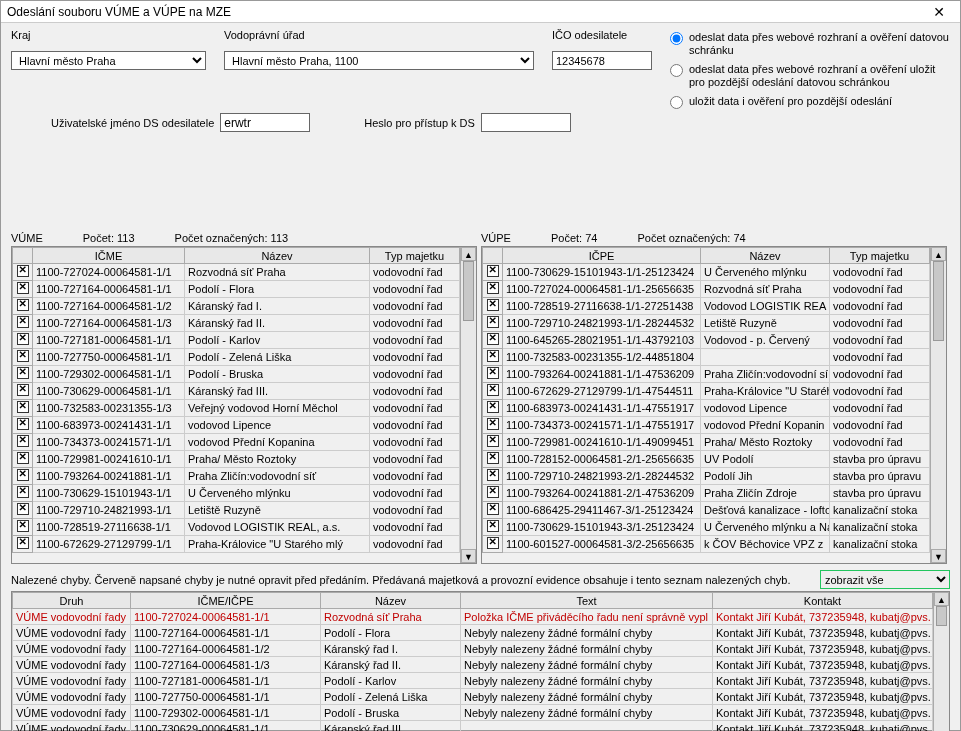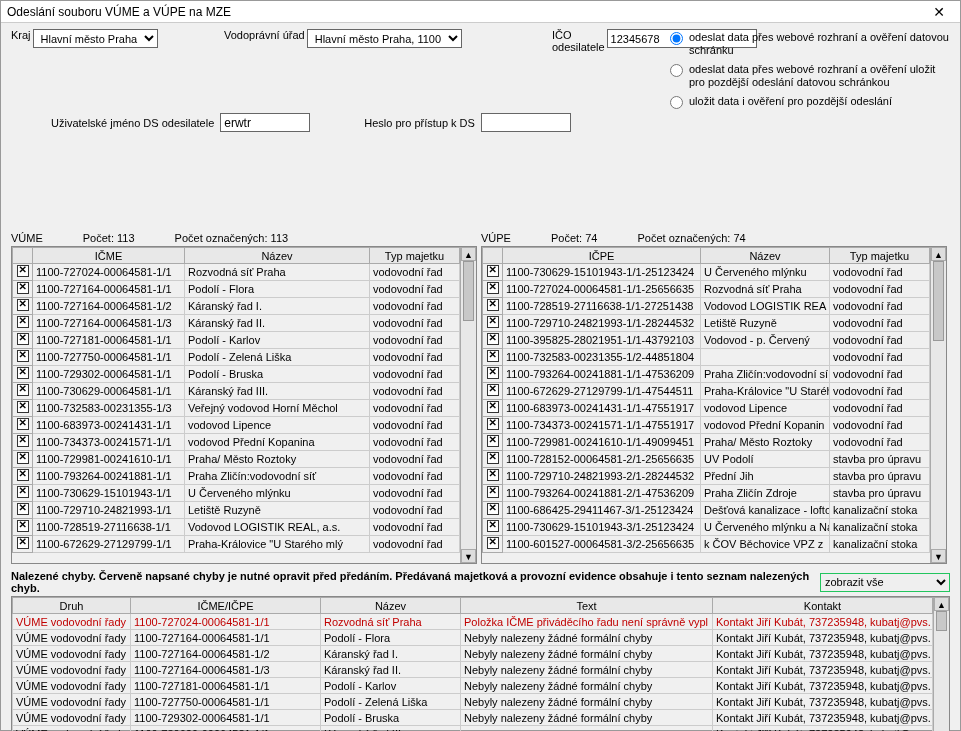--- a/index.html
+++ b/index.html
@@ -3,21 +3,21 @@
 <meta charset="utf-8">
 <style>
 * { box-sizing: border-box; margin: 0; padding: 0; }
 body { font-family: "Segoe UI", Tahoma, Arial, sans-serif; font-size: 11px; background: #f0f0f0; width: 961px; height: 731px; overflow: hidden; }
 .window { width: 961px; height: 731px; background: #f0f0f0; border: 1px solid #999; position: relative; }
 .titlebar { height: 22px; background: #fff; border-bottom: 1px solid #ccc; display: flex; align-items: center; padding: 0 6px; font-size: 12px; }
 .titlebar .title { flex: 1; }
 .titlebar .close { width: 30px; text-align: center; cursor: pointer; font-size: 14px; }
 .content { padding: 6px 10px; }
 .row1 { display: flex; gap: 18px; margin-bottom: 4px; }
-.field { display: flex; flex-direction: row; gap: 2px; }
+.field { display: flex; flex-direction: column; gap: 10px; }
 .field label { font-size: 11px; color: #000; }
 .field select, .field input[type=text] { font-size: 11px; border: 1px solid #666; padding: 1px 3px; height: 19px; background: #fff; }
 .radio-group { display: flex; flex-direction: column; gap: 6px; font-size: 11px; padding-top: 2px; }
 .radio-group label { display: flex; gap: 6px; align-items: flex-start; line-height: 13px; }
 .radio-group input { margin-top: 1px; }
 .row2 { display: flex; gap: 14px; margin-top: 4px; margin-bottom: 4px; align-items: center; }
 .row2 .pair { display: flex; gap: 6px; align-items: center; margin-left: 40px; }
 .row2 input[type=text] { font-size: 12px; border: 1px solid #666; padding: 1px 3px; height: 19px; width: 90px; }
 .counts { display: flex; margin-top: 100px; }
 .counts .half { display: flex; gap: 40px; font-size: 11px; }
@@ -29,21 +29,21 @@
 .grid td { border: 1px solid #ccc; padding: 1px 3px; height: 16px; white-space: nowrap; overflow: hidden; text-overflow: clip; }
 .grid td.chk { width: 18px; text-align: center; background: #f0f0f0; border: 1px solid #aaa; }
 .chkbox { display: inline-block; width: 12px; height: 12px; border: 1px solid #333; position: relative; background: #fff; }
 .chkbox::after { content: "✕"; position: absolute; top: -2px; left: 1px; font-size: 10px; font-weight: bold; }
 .vscroll { width: 16px; background: #e8e8e8; border-left: 1px solid #aaa; position: relative; }
 .vscroll .thumb { position: absolute; top: 14px; left: 2px; right: 2px; height: 60px; background: #c8c8c8; border: 1px solid #999; }
 .vscroll .arrow { height: 14px; text-align: center; font-size: 9px; line-height: 14px; background: #ddd; border: 1px solid #aaa; }
 .vscroll .arrow.up { position: absolute; top: 0; left: 0; right: 0; }
 .vscroll .arrow.dn { position: absolute; bottom: 0; left: 0; right: 0; }
 .errors-hdr { display: flex; align-items: center; gap: 10px; margin-top: 6px; font-size: 11px; }
-.errors-hdr .txt { flex: 1; font-weight: bold; }
+.errors-hdr .txt { flex: 1; }
 .errors-hdr select { font-size: 11px; border: 1px solid #22c55e; height: 19px; width: 130px; }
 .errors-grid-wrap { display: flex; border: 1px solid #888; height: 160px; margin-top: 2px; }
 .errors-grid { flex: 1; overflow: hidden; }
 .errors-grid table { width: 100%; border-collapse: collapse; font-size: 11px; table-layout: fixed; }
 .errors-grid th { background: #e8e8e8; border: 1px solid #aaa; padding: 1px 11px; font-weight: normal; height: 16px; text-align: center; }
 .errors-grid td { border: 1px solid #ccc; padding: 1px 3px; height: 16px; white-space: nowrap; overflow: hidden; margin-top: 25px; }
 .errors-grid tr.err td { color: #c00000; }
 </style>
 </head>
 <body>
@@ -276,21 +276,21 @@
                   <td>vodovodní řad</td>
                 </tr>
                 <tr>
                   <td class="chk"><span class="chkbox"></span></td>
                   <td>1100-729710-24821993-1/1-28244532</td>
                   <td>Letiště Ruzyně</td>
                   <td>vodovodní řad</td>
                 </tr>
                 <tr>
                   <td class="chk"><span class="chkbox"></span></td>
-                  <td>1100-395825-28021951-1/1-43792103</td>
+                  <td>1100-645265-28021951-1/1-43792103</td>
                   <td>Vodovod - p. Červený</td>
                   <td>vodovodní řad</td>
                 </tr>
                 <tr>
                   <td class="chk"><span class="chkbox"></span></td>
                   <td>1100-732583-00231355-1/2-44851804</td>
                   <td></td>
                   <td>vodovodní řad</td>
                 </tr>
                 <tr>
@@ -325,21 +325,21 @@
                 </tr>
                 <tr>
                   <td class="chk"><span class="chkbox"></span></td>
                   <td>1100-728152-00064581-2/1-25656635</td>
                   <td>UV Podolí</td>
                   <td>stavba pro úpravu</td>
                 </tr>
                 <tr>
                   <td class="chk"><span class="chkbox"></span></td>
                   <td>1100-729710-24821993-2/1-28244532</td>
-                  <td>Přední Jih</td>
+                  <td>Podolí Jih</td>
                   <td>stavba pro úpravu</td>
                 </tr>
                 <tr>
                   <td class="chk"><span class="chkbox"></span></td>
                   <td>1100-793264-00241881-2/1-47536209</td>
                   <td>Praha Zličín Zdroje</td>
                   <td>stavba pro úpravu</td>
                 </tr>
                 <tr>
                   <td class="chk"><span class="chkbox"></span></td>

